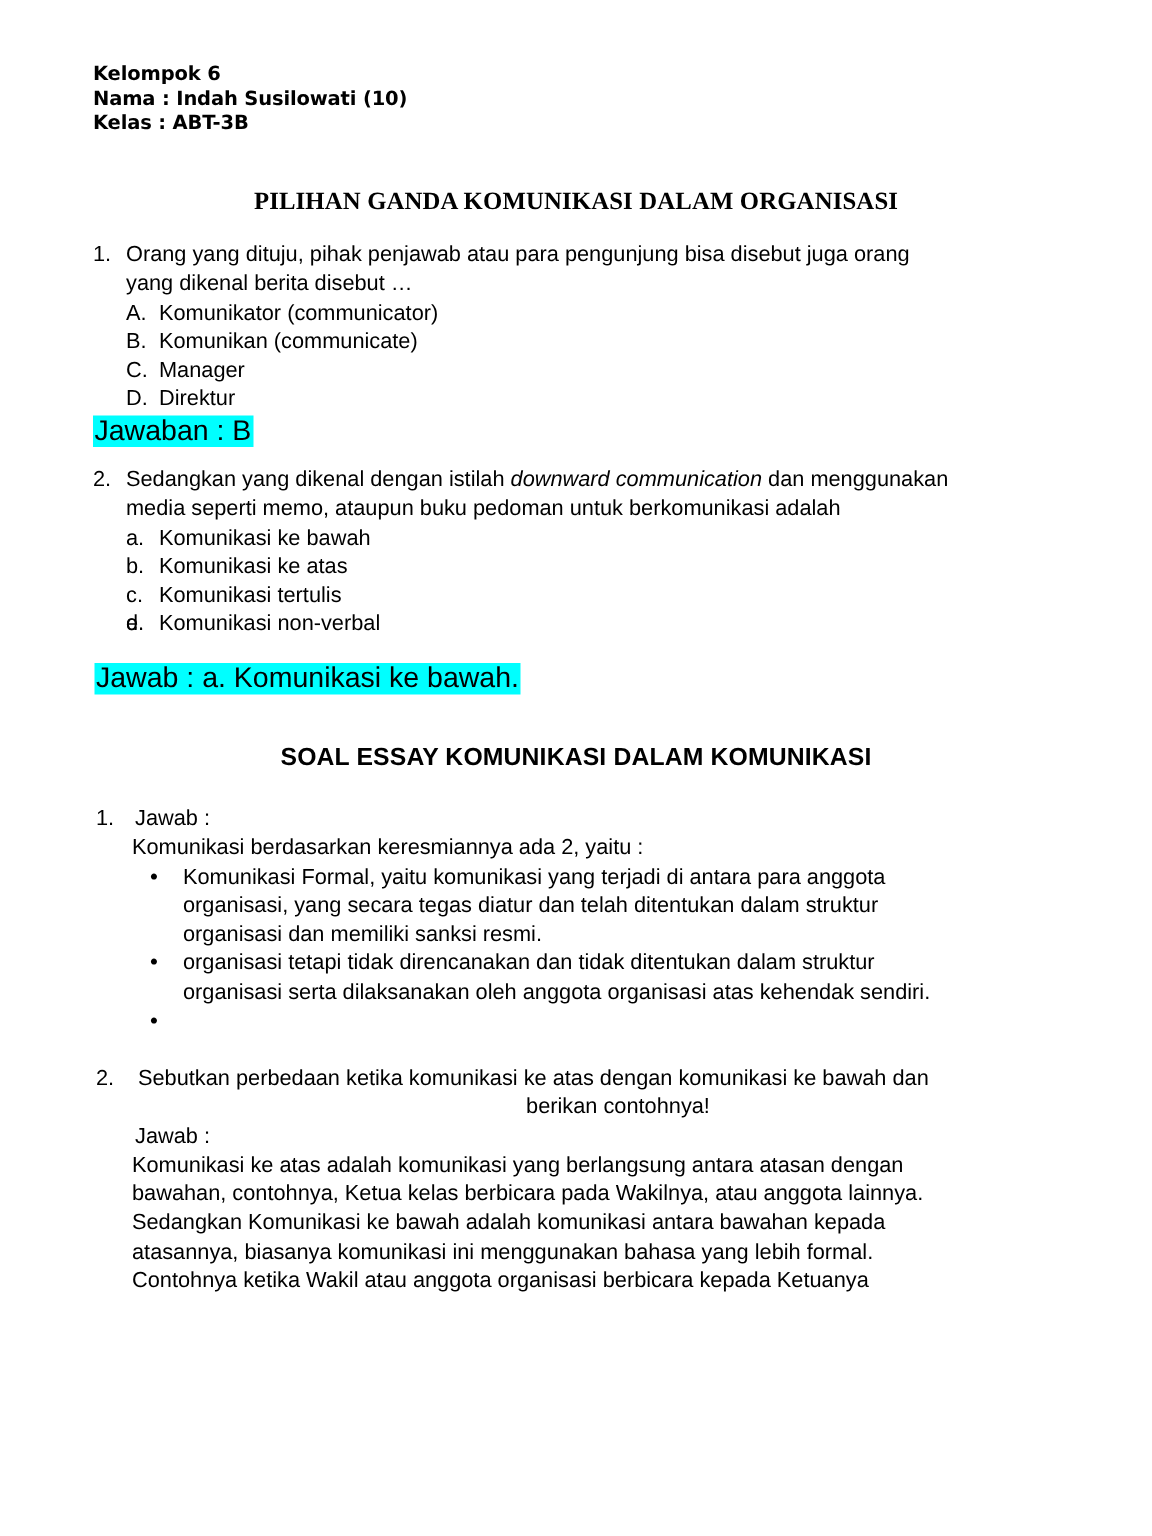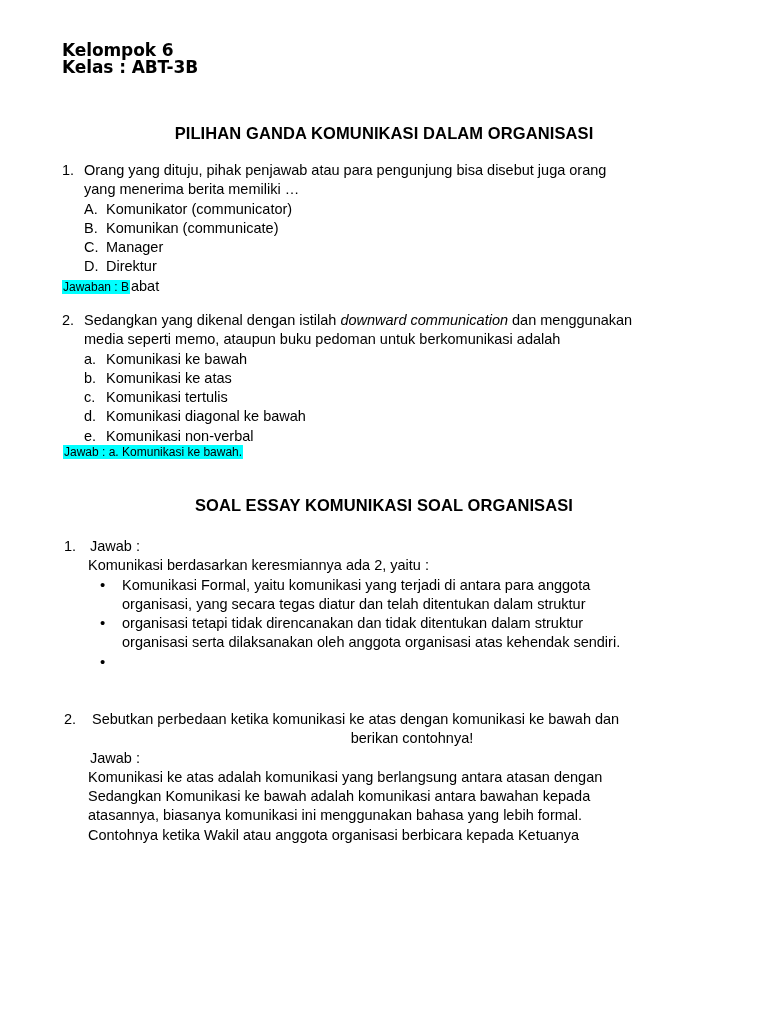--- a/index.html
+++ b/index.html
@@ -25,41 +25,41 @@
   }
 
   
   .header {
     position: absolute;
     left: 62px;
     top: 42px;
     width: 640px;
     font-family: "DejaVu Sans", sans-serif;
     font-weight: bold;
-    font-size: 17px;
+    font-size: 13px;
     line-height: 16.5px;
     letter-spacing: -0.1px;
   }
   .header .indent-name {
     display: inline-block;
     padding-left: 48px;
   }
 
   
   .section-title {
     position: absolute;
     left: 0;
     width: 768px;
     text-align: center;
     font-family: "Liberation Sans", sans-serif;
     font-weight: bold;
     font-size: 16.5px;
     letter-spacing: 0.1px;
   }
-  #mc-title { top: 124px; }
+  #mc-title { top: 124px; font-family: Liberation Serif, serif; }
   #essay-title { top: 496px; }
 
   
   .block {
     position: absolute;
     font-family: "Liberation Sans", sans-serif;
     font-size: 14.5px;
     line-height: 19.3px;
   }
 
@@ -84,21 +84,21 @@
   }
 
   .hl {
     background: #00ffff;
     padding: 0 1px;
   }
 
   .answer-line {
     position: absolute;
     font-family: "Liberation Sans", sans-serif;
-    font-size: 12px;
+    font-size: 19px;
     line-height: 19.3px;
   }
 
   .ital { font-style: italic; }
 
   
   .essay-q {
     position: relative;
     padding-left: 30px;
   }
@@ -122,31 +122,32 @@
     line-height: 19.3px;
   }
 </style>
 </head>
 <body>
 
 <div class="page">
 
   <div class="header">
     <div>Kelompok 6</div>
+    <div>Nama : Indah Susilowati (10)</div>
     <div>Kelas   : ABT-3B</div>
   </div>
 
   <div id="mc-title" class="section-title">PILIHAN GANDA KOMUNIKASI DALAM ORGANISASI</div>
 
   <div class="block" style="left:62px; top:161px; width:650px;">
     <div class="q-row">
       <span class="q-num">1.</span>
       <span>Orang yang dituju, pihak penjawab atau para pengunjung bisa disebut juga orang</span>
     </div>
-    <div style="padding-left:22px;">yang menerima berita memiliki …</div>
+    <div style="padding-left:22px;">yang dikenal berita disebut …</div>
 
     <div style="padding-left:22px;">
       <div class="opt">
         <span class="opt-letter">A.</span>
         <span>Komunikator (communicator)</span>
       </div>
       <div class="opt">
         <span class="opt-letter">B.</span>
         <span>Komunikan (communicate)</span>
       </div>
@@ -184,46 +185,46 @@
       <div class="opt">
         <span class="opt-letter">b.</span>
         <span>Komunikasi ke atas</span>
       </div>
       <div class="opt">
         <span class="opt-letter">c.</span>
         <span>Komunikasi tertulis</span>
       </div>
       <div class="opt">
         <span class="opt-letter">d.</span>
-        <span>Komunikasi diagonal ke bawah</span>
       </div>
       <div class="opt">
         <span class="opt-letter">e.</span>
         <span>Komunikasi non-verbal</span>
       </div>
     </div>
   </div>
 
   <div class="answer-line" style="left:63px; top:443px;">
     <span class="hl">Jawab : a. Komunikasi ke bawah.</span>
   </div>
 
-  <div id="essay-title" class="section-title">SOAL ESSAY KOMUNIKASI SOAL ORGANISASI</div>
+  <div id="essay-title" class="section-title">SOAL ESSAY KOMUNIKASI DALAM KOMUNIKASI</div>
 
   <div class="block" style="left:62px; top:537px; width:660px;">
     <div class="essay-q">
       <span class="q-num">1.</span>
     </div>
     <div class="essay-sub">Jawab :</div>
     <div style="padding-left:26px;">Komunikasi berdasarkan keresmiannya ada 2, yaitu :</div>
 
     <div class="bullet-row">
       <span class="bullet-dot">•</span>
       <div>Komunikasi Formal, yaitu komunikasi yang terjadi di antara para anggota</div>
       <div>organisasi, yang secara tegas diatur dan telah ditentukan dalam struktur</div>
+      <div>organisasi dan memiliki sanksi resmi.</div>
     </div>
 
     <div class="bullet-row">
       <span class="bullet-dot">•</span>
       <div>organisasi tetapi tidak direncanakan dan tidak ditentukan dalam struktur</div>
       <div>organisasi serta dilaksanakan oleh anggota organisasi atas kehendak sendiri.</div>
     </div>
 
     <div class="bullet-row">
       <span class="bullet-dot">•</span>
@@ -233,19 +234,20 @@
 
   <div class="block" style="left:62px; top:710px; width:670px;">
     <div class="essay-q">
       <span class="q-num">2.</span>
       <span>Sebutkan perbedaan ketika komunikasi ke atas dengan komunikasi ke bawah dan</span>
     </div>
     <div style="padding-left:30px;text-align:center;">berikan contohnya!</div>
     <div class="essay-sub">Jawab :</div>
     <div style="padding-left:26px;">
       <div>Komunikasi ke atas adalah komunikasi yang berlangsung antara atasan dengan</div>
+      <div>bawahan, contohnya, Ketua kelas berbicara pada Wakilnya, atau anggota lainnya.</div>
       <div>Sedangkan Komunikasi ke bawah adalah komunikasi antara bawahan kepada</div>
       <div>atasannya, biasanya komunikasi ini menggunakan bahasa yang lebih formal.</div>
       <div>Contohnya ketika Wakil atau anggota organisasi berbicara kepada Ketuanya</div>
     </div>
   </div>
 
 </div>
 
 </body></html>

